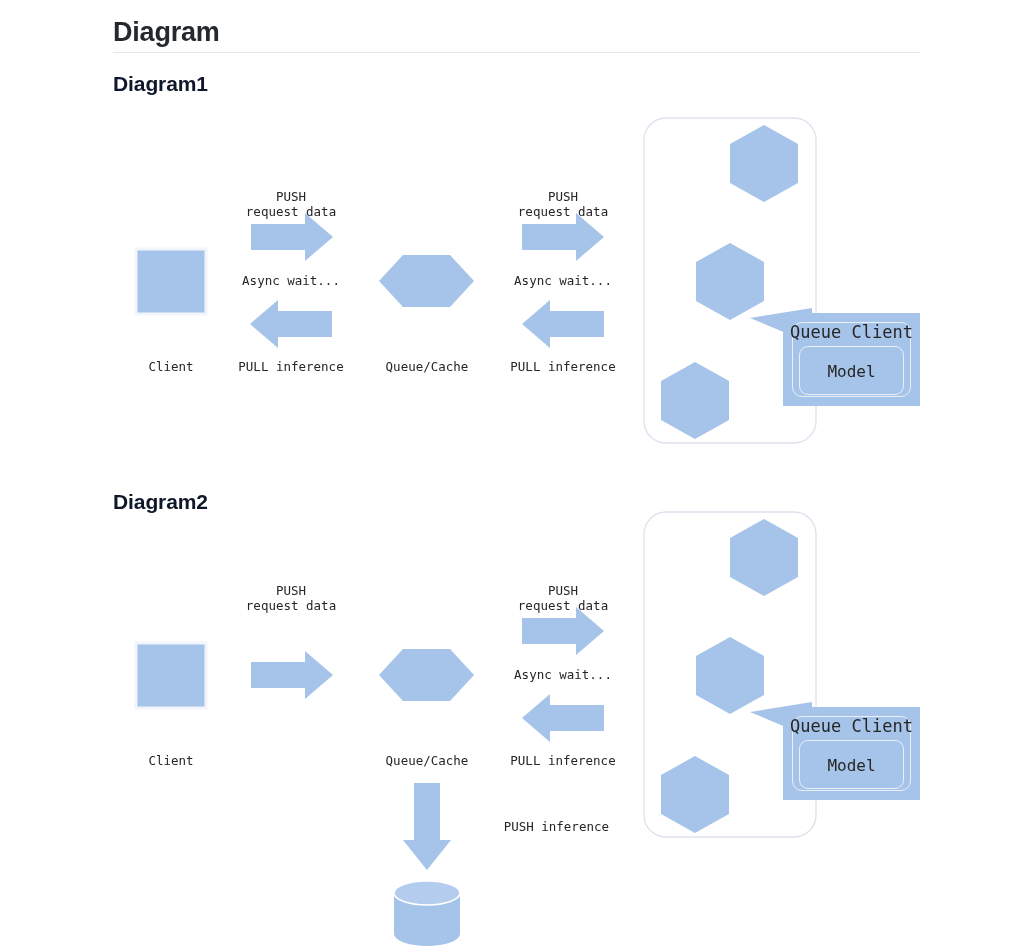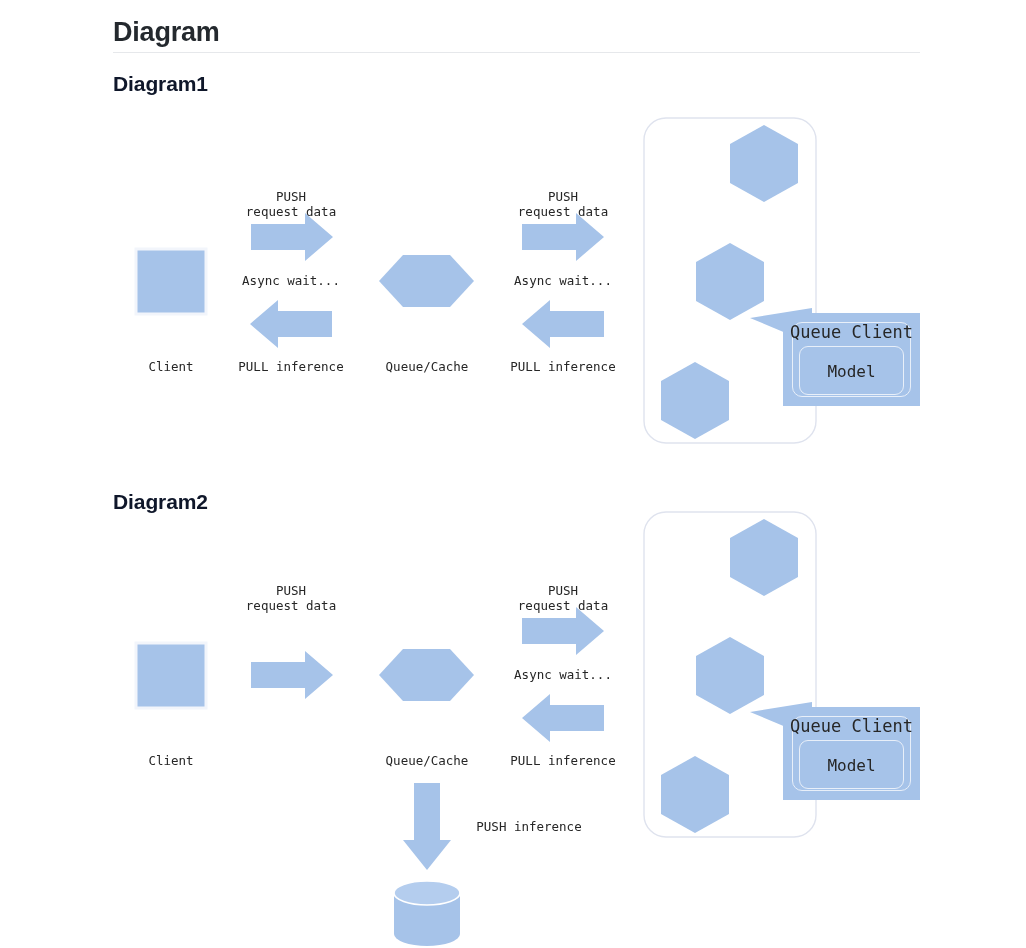--- a/index.html
+++ b/index.html
@@ -213,21 +213,21 @@
     <div class="mlabel" style="left:219px; top:598px; width:120px;">request data</div>
 
     <div class="mlabel" style="left:491px; top:583px; width:120px;">PUSH</div>
     <div class="mlabel" style="left:491px; top:598px; width:120px;">request data</div>
     <div class="mlabel" style="left:491px; top:667px; width:120px;">Async wait...</div>
     <div class="mlabel" style="left:491px; top:753px; width:120px;">PULL inference</div>
 
     <div class="mlabel" style="left:99px; top:753px; width:120px;">Client</div>
     <div class="mlabel" style="left:355px; top:753px; width:120px;">Queue/Cache</div>
 
-    <div class="mlabel" style="left:437px; top:819px; width:160px; text-align:center;">PUSH inference</div>
+    <div class="mlabel" style="left:437px; top:819px; width:160px; text-align:right;">PUSH inference</div>
 
     <div class="node callout" style="left:771px; top:707px; width:137px; height:93px;">
       <div class="callout-inner"></div>
       <div class="callout-title">Queue Client</div>
       <div class="model-box">
         <div class="model-label">Model</div>
       </div>
     </div>
   </div>
 

